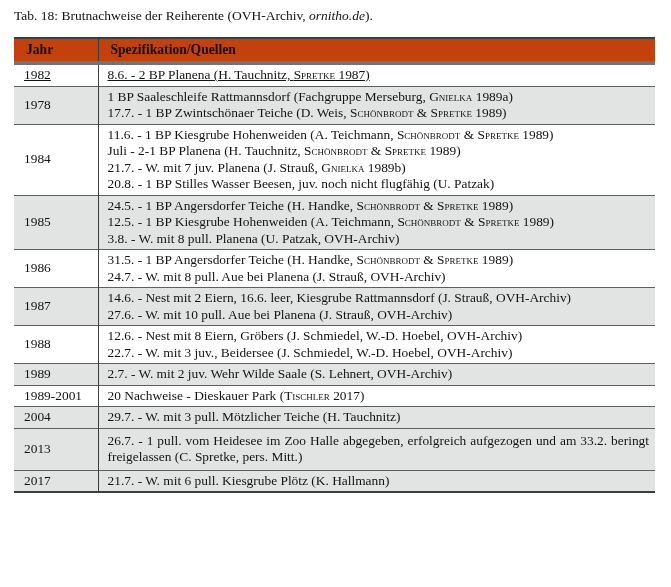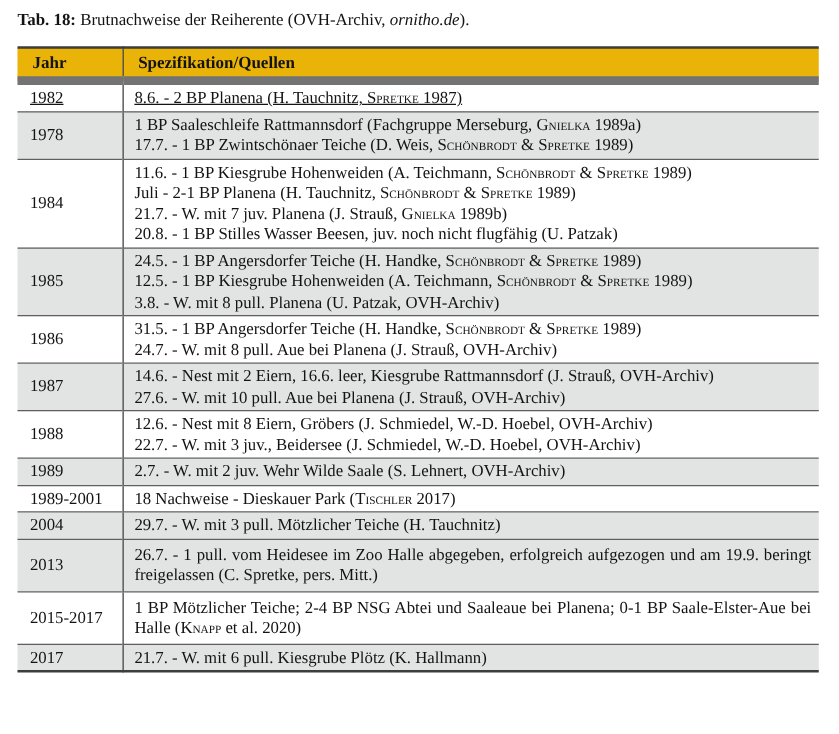--- a/index.html
+++ b/index.html
@@ -5,40 +5,40 @@
   * { margin: 0; padding: 0; box-sizing: border-box; }
   html, body { background: #ffffff; }
   body {
     width: 671px; height: 587px; overflow: hidden;
     font-family: "Liberation Serif", "DejaVu Serif", serif;
     color: #131313;
   }
   .page { padding: 7px 16px 0 14px; }
 
   .caption { font-size: 13.5px; line-height: 17px; margin-bottom: 13px; }
-  .caption .bold { font-weight: bold; margin-top: 16px; }
+  .caption .bold { font-weight: normal; margin-top: 16px; }
   .caption .italic { font-style: italic; }
 
   table.data-table {
     border-collapse: collapse;
     table-layout: fixed;
     width: 641px;
     font-size: 13.4px;
     border-top: 2.5px solid #3d3d3d;
     border-bottom: 2.5px solid #3d3d3d;
   }
   col.col-year { width: 84px; }
 
   thead th {
-    background: #eab308;
+    background: #c2410c;
     text-align: left;
     font-weight: bold;
     font-size: 13.6px;
     padding: 3px 4px 3px 12px;
-    border-bottom: 7px solid #737373;
+    border-bottom: 4px solid #737373;
     height: 24px;
     vertical-align: middle;
   }
   th:first-child, td:first-child { border-right: 1.5px solid #3d3d3d; }
 
   tbody td {
     border-top: 1.3px solid #5f5f5f;
     vertical-align: middle;
     line-height: 16.5px;
     padding: 2px 0;
@@ -126,39 +126,33 @@
         </tr>
         <tr class="shaded">
           <td class="year-cell">1989</td>
           <td class="spec-cell">
             <div class="line"><span>2.7. - W. mit 2 juv. Wehr Wilde Saale (S. Lehnert, OVH-Archiv)</span></div>
           </td>
         </tr>
         <tr class="">
           <td class="year-cell">1989-2001</td>
           <td class="spec-cell">
-            <div class="line"><span>18 Nachweise - Dieskauer Park (</span><span class="sc">Tischler</span><span> 2017)</span></div>
+            <div class="line"><span>20 Nachweise - Dieskauer Park (</span><span class="sc">Tischler</span><span> 2017)</span></div>
           </td>
         </tr>
         <tr class="shaded">
           <td class="year-cell">2004</td>
           <td class="spec-cell">
             <div class="line"><span>29.7. - W. mit 3 pull. Mötzlicher Teiche (H. Tauchnitz)</span></div>
           </td>
         </tr>
         <tr class="shaded wrap">
           <td class="year-cell">2013</td>
           <td class="spec-cell">
-            <div class="line"><span>26.7. - 1 pull. vom Heidesee im Zoo Halle abgegeben, erfolgreich aufgezogen und am 19.9. beringt freigelassen (C. Spretke, pers. Mitt.)</span></div>
-          </td>
-        </tr>
-        <tr class=" wrap">
-          <td class="year-cell">2015-2017</td>
-          <td class="spec-cell">
-            <div class="line"><span>1 BP Mötzlicher Teiche; 2-4 BP NSG Abtei und Saaleaue bei Planena; 0-1 BP Saale-Elster-Aue bei Halle (</span><span class="sc">Knapp</span><span> et al. 2020)</span></div>
+            <div class="line"><span>26.7. - 1 pull. vom Heidesee im Zoo Halle abgegeben, erfolgreich aufgezogen und am 33.2. beringt freigelassen (C. Spretke, pers. Mitt.)</span></div>
           </td>
         </tr>
         <tr class="shaded">
           <td class="year-cell">2017</td>
           <td class="spec-cell">
             <div class="line"><span>21.7. - W. mit 6 pull. Kiesgrube Plötz (K. Hallmann)</span></div>
           </td>
         </tr>
       </tbody>
   </table>

